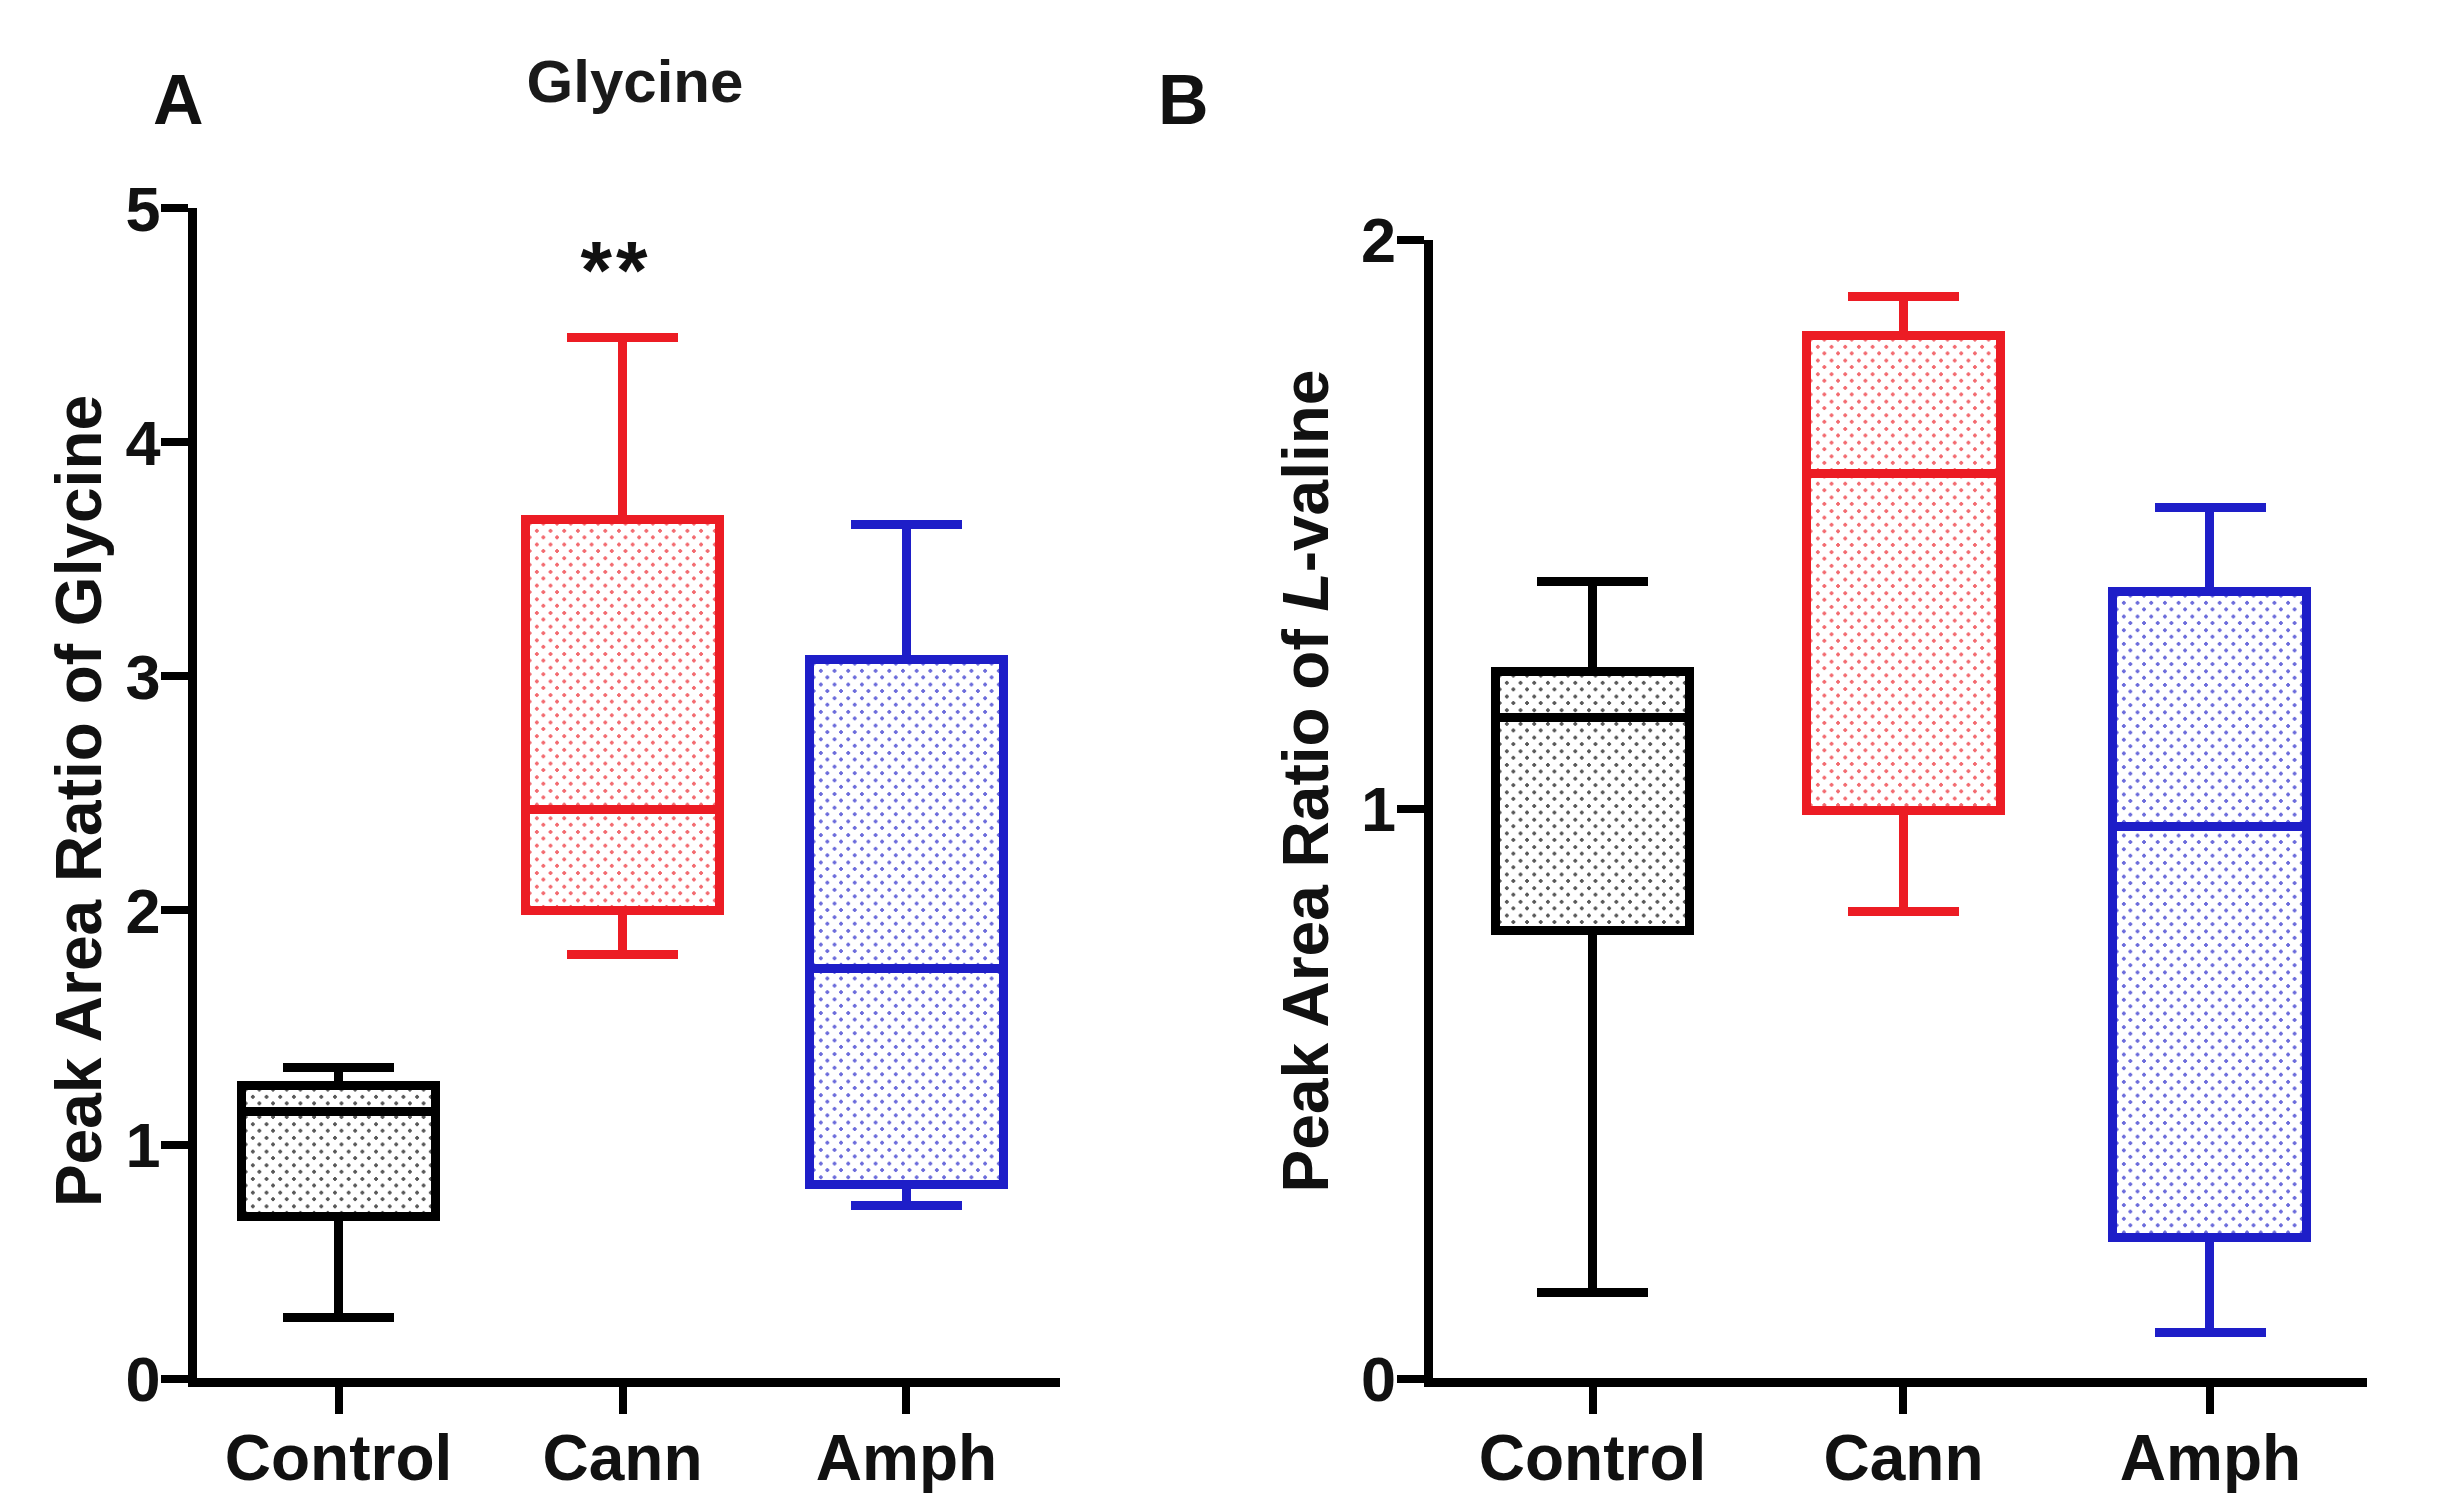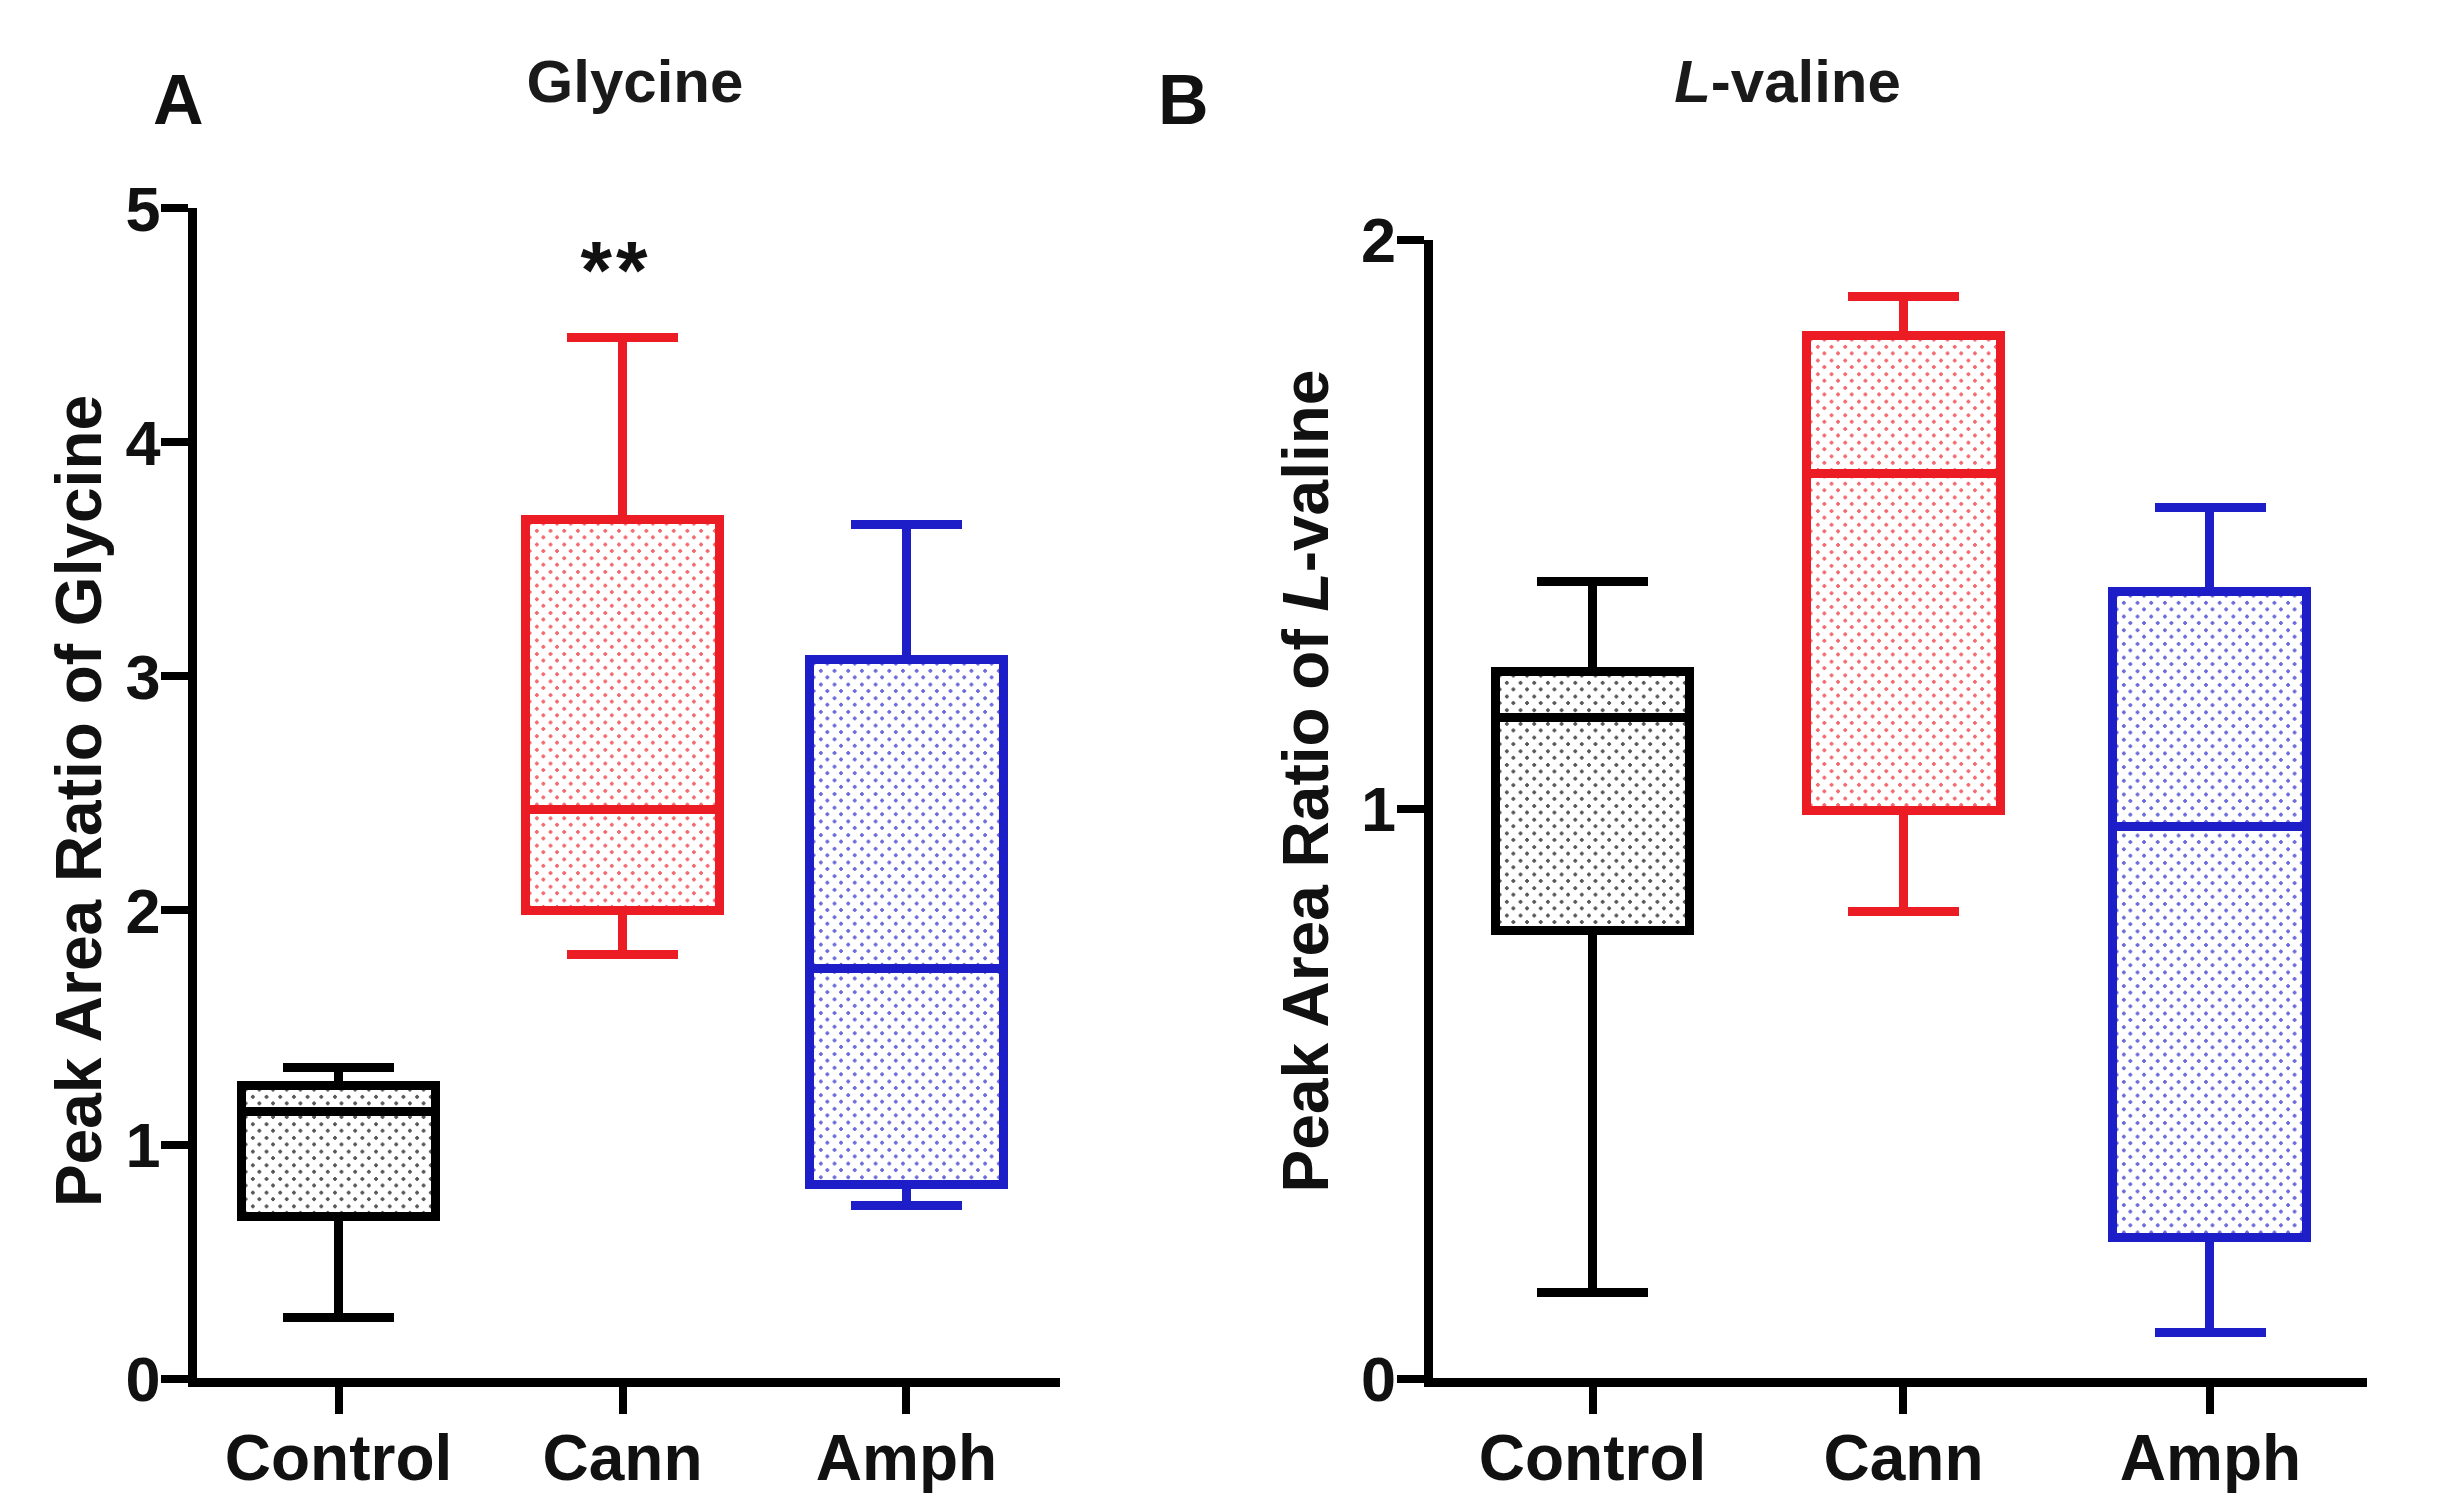--- a/index.html
+++ b/index.html
@@ -27,21 +27,20 @@
 </head>
 <body>
 
 <div id="figure">
 
   <div class="panel-letter" style="left:153px;top:60px;">A</div>
   <div class="title" style="left:316px;top:47px;width:638px;"><span class="ital"></span><span>Glycine</span></div>
   <div class="ylab" style="left:79px;top:801px;"><span>Peak Area Ratio of </span><span class="ital"></span><span>Glycine</span></div>
 
   <div class="panel-letter" style="left:1158px;top:60px;">B</div>
-  <div class="title" style="left:1410px;top:47px;width:755px;"><span class="ital">L</span><span>-valine</span></div>
   <div class="ylab" style="left:1306px;top:781px;"><span>Peak Area Ratio of </span><span class="ital">L</span><span>-valine</span></div>
 
   <div id="plot-0" class="abs">
       <div class="axis" style="position: absolute; left: 188px; top: 208px; width: 8.5px; height: 1179px;"></div>
       <div class="axis" style="position: absolute; left: 188px; top: 1378px; width: 872px; height: 8.5px;"></div>
       <div class="axis" style="position: absolute; left: 161px; top: 1375px; width: 27px; height: 7.8px;"></div>
       <div class="ticklab" style="position: absolute; left: 4.6px; top: 1343px; width: 156px;">0</div>
       <div class="axis" style="position: absolute; left: 161px; top: 1141px; width: 27px; height: 7.8px;"></div>
       <div class="ticklab" style="position: absolute; left: 4.6px; top: 1109px; width: 156px;">1</div>
       <div class="axis" style="position: absolute; left: 161px; top: 906px; width: 27px; height: 7.8px;"></div>

